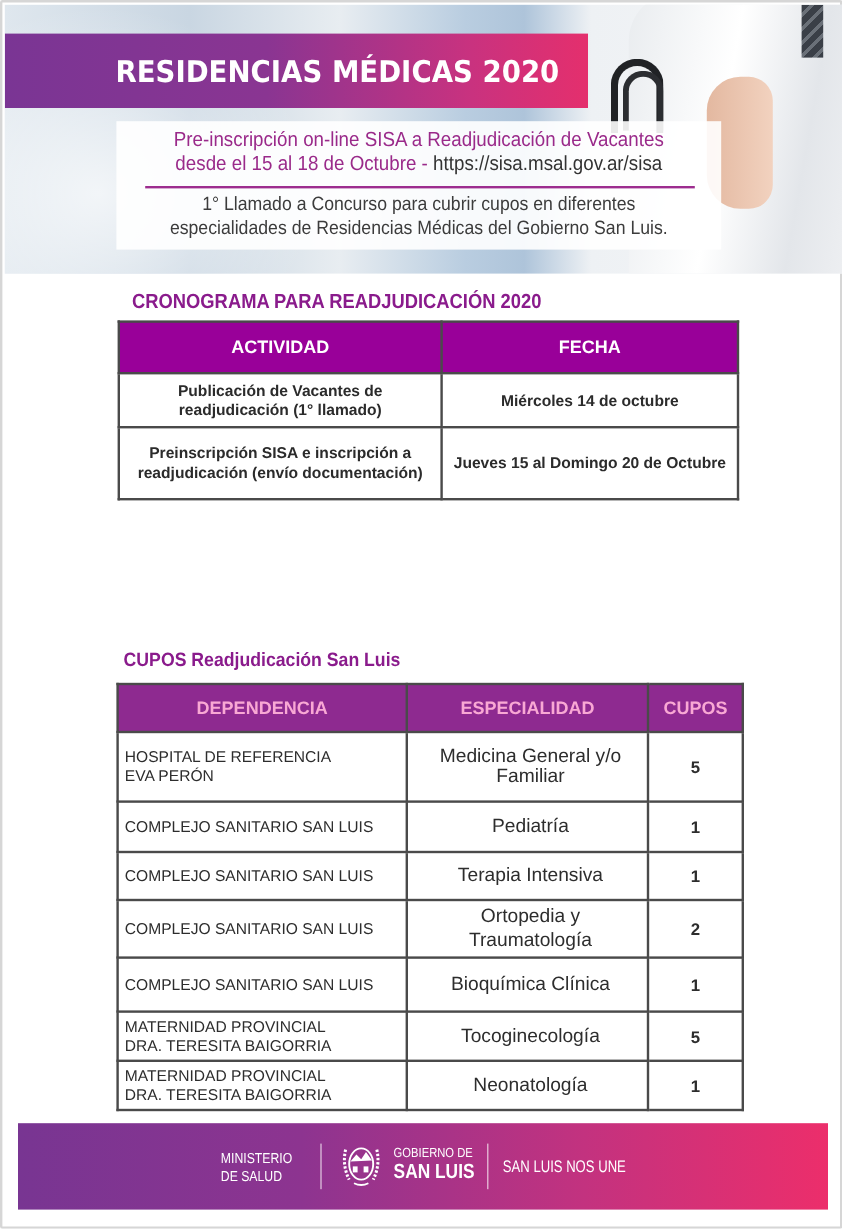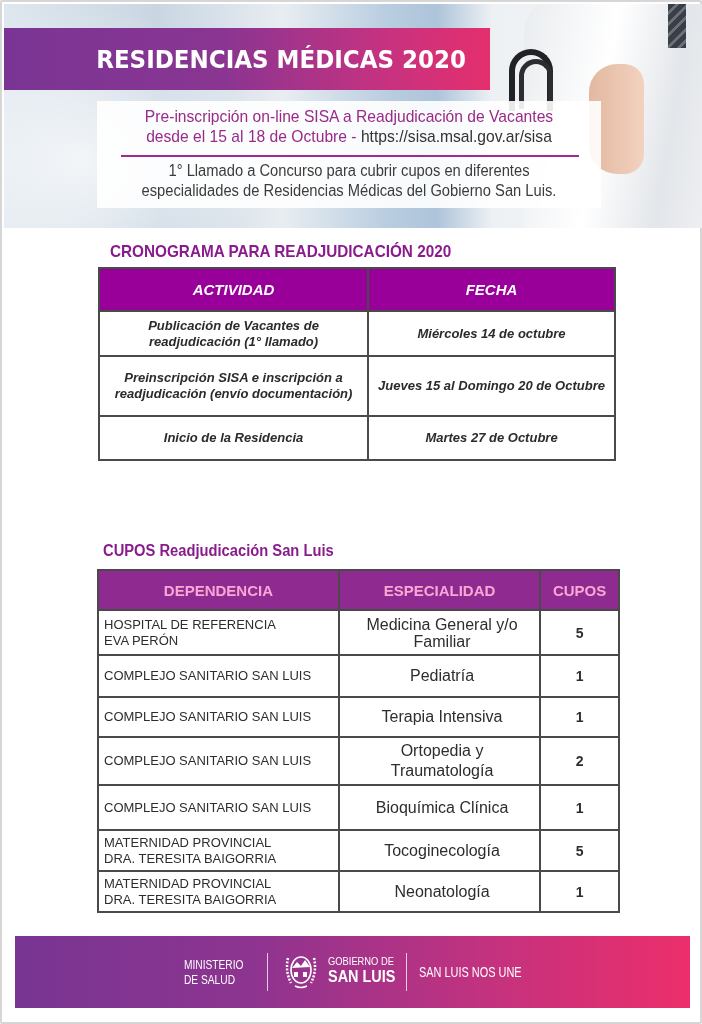--- a/index.html
+++ b/index.html
@@ -33,21 +33,21 @@
   .sub-line2 { position: absolute; left: 0; top: 60px; width: 100%; font-size: 16px; line-height: 20px; color: #3c3c3c; transform: scaleX(0.92); }
 
   
   .section-title { position: absolute; font-weight: bold; color: #8a1b8c; font-family: "Liberation Sans", sans-serif; }
   .st1 { left: 108px; top: 240px; font-size: 17px; transform: scaleX(0.9); transform-origin: left center; }
   .st2 { left: 101px; top: 540px; font-size: 16px; transform: scaleX(0.92); transform-origin: left center; }
 
   
   table { border-collapse: collapse; position: absolute; font-family: "Liberation Sans", sans-serif; }
   td, th { border: 2px solid #4a4a4a; text-align: center; vertical-align: middle; }
-  .t1 { left: 96px; top: 265px; width: 518px; font-style: italic; }
+  .t1 { left: 96px; top: 265px; width: 518px; }
   .t1 th { background: #990099; color: #ffffff; font-size: 15px; height: 43px; font-weight: bold; border-color: #4a4a4a; }
   .t1 td { font-size: 13px; font-weight: bold; color: #2b2b2b; line-height: 16px; }
   .t1 td.act { width: 270px; }
   .t1 td.fec { width: 248px; margin-left: 21px; }
 
   .t2 { left: 95px; top: 567px; width: 523px; }
   .t2 th { background: #8e2a90; color: #f9a8d4; font-size: 15px; height: 40px; font-weight: bold; }
   .t2 td { color: #2d2d2d; line-height: 16px; }
   .t2 td.dep { width: 242px; text-align: left; font-size: 13px; padding-left: 5px; }
   .t2 td.esp { width: 202px; text-align: center; font-size: 16px; padding-left: 5px; line-height: 20px; }
@@ -113,39 +113,35 @@
           </td>
         <td class="fec">Miércoles 14 de octubre</td>
       </tr>
       <tr style="height:60px">
         <td class="act">
             <div>Preinscripción SISA e inscripción a</div>
             <div>readjudicación (envío documentación)</div>
           </td>
         <td class="fec">Jueves 15 al Domingo 20 de Octubre</td>
       </tr>
-      <tr style="height:44px">
-        <td class="act">Inicio de la Residencia</td>
-        <td class="fec">Martes 27 de Octubre</td>
-      </tr>
     </tbody>
   </table>
 
   <div class="section-title st2">CUPOS Readjudicación San Luis</div>
 
   <table class="t2">
     <thead>
       <tr>
         <th>DEPENDENCIA</th>
         <th>ESPECIALIDAD</th>
         <th>CUPOS</th>
       </tr>
     </thead>
     <tbody>
-      <tr style="height:45px">
+      <tr style="height:58px">
         <td class="dep">
             <div>HOSPITAL DE REFERENCIA</div>
             <div>EVA PERÓN</div>
           </td>
         <td class="esp">
             <div style="line-height:17px">Medicina General y/o</div>
             <div style="line-height:17px">Familiar</div>
           </td>
         <td class="cup">5</td>
       </tr>

